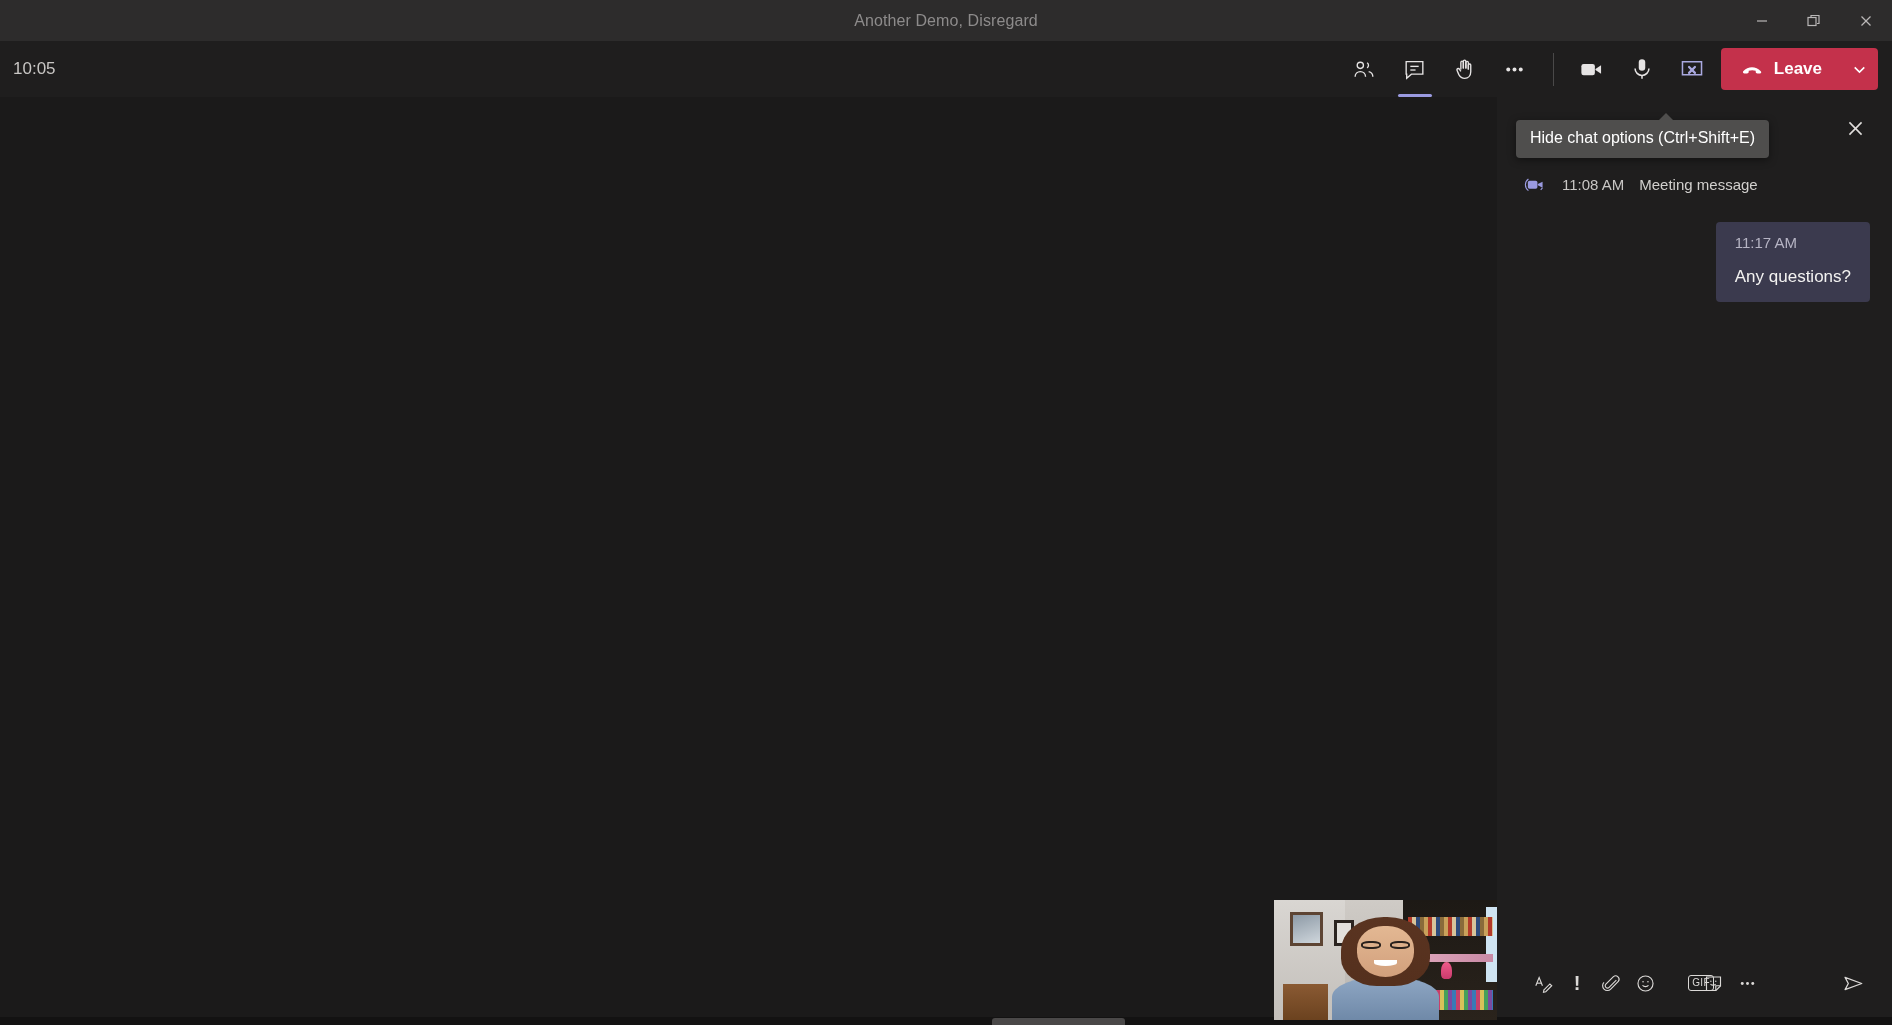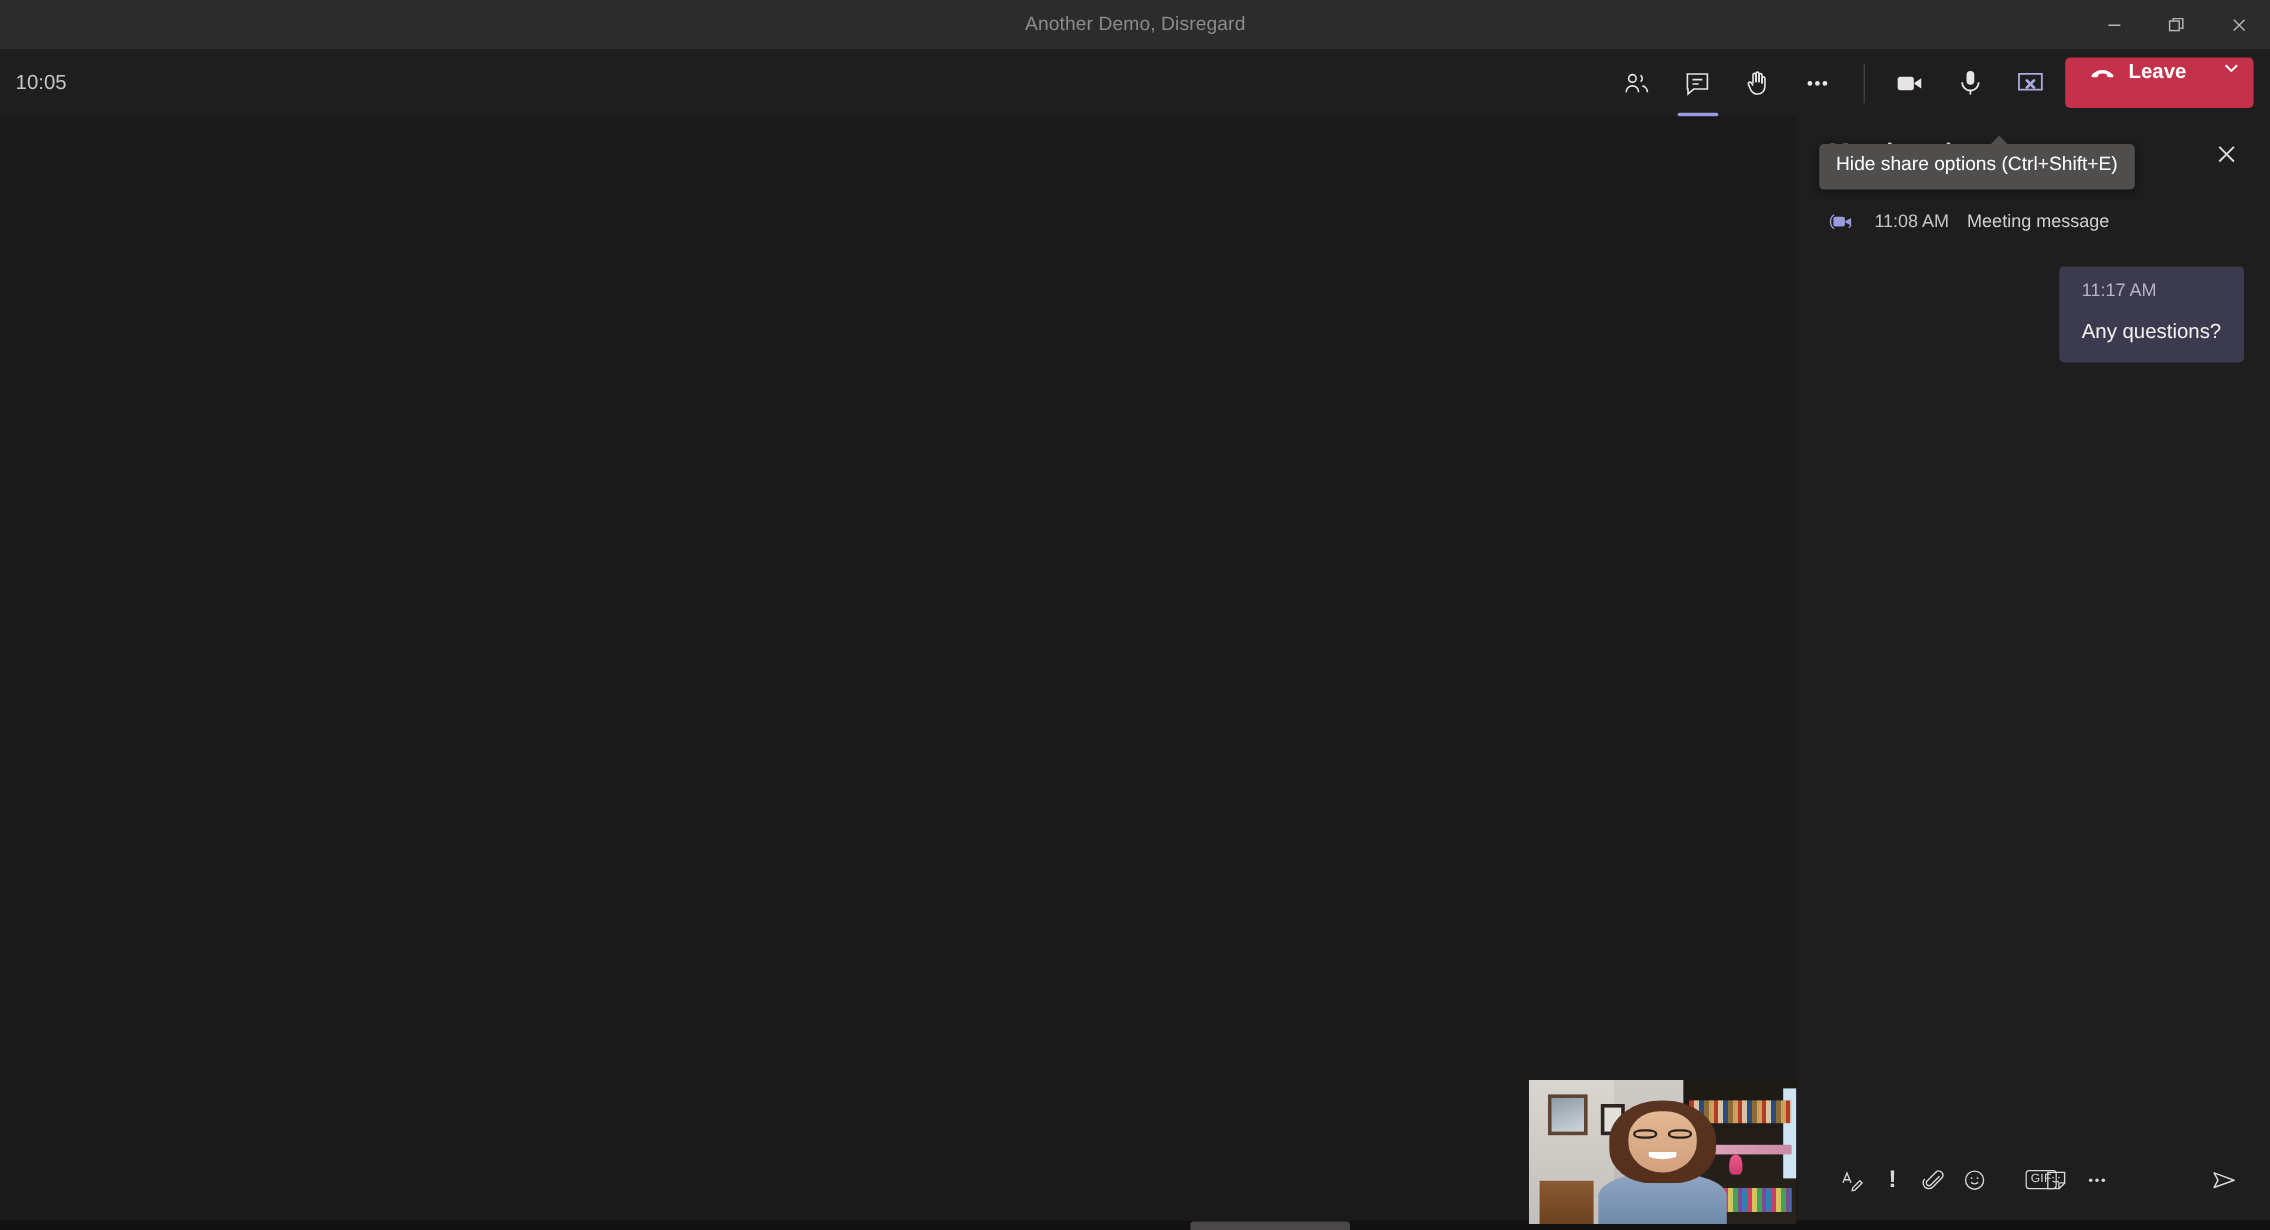--- a/index.html
+++ b/index.html
@@ -100,21 +100,21 @@
   }
   .tb-btn.share-active { color: #aaa9e0; }
   .tb-sep {
     width: 1px;
     height: 33px;
     background: #4a4949;
     margin: 0 13px;
   }
   .leave-group {
     display: flex;
-    align-items: flex-start;
+    align-items: center;
     height: 42px;
     margin-left: 4px;
     margin-right: 14px;
     background: #c4314b;
     border-radius: 4px;
     overflow: hidden;
   }
   .leave-main {
     display: flex;
     align-items: center;
@@ -462,21 +462,21 @@
           <svg width="17" height="17" viewBox="0 0 16 16" fill="none" stroke="currentColor" stroke-width="1.5">
             <path d="M3.5 6 8 10.5 12.5 6"></path>
           </svg>
         </div>
       </div>
 
     </div>
   </div>
 
   <div class="tooltip">
-    <span>Hide share options (Ctrl+Shift+E)</span>
+    <span>Hide chat options (Ctrl+Shift+E)</span>
   </div>
 
   <div class="stage"></div>
 
   <div class="selfview">
     <div class="vid">
       <div class="sv-wall"></div>
       <div class="sv-wall2"></div>
       <div class="sv-shelf"></div>
       <div class="sv-window"></div>

